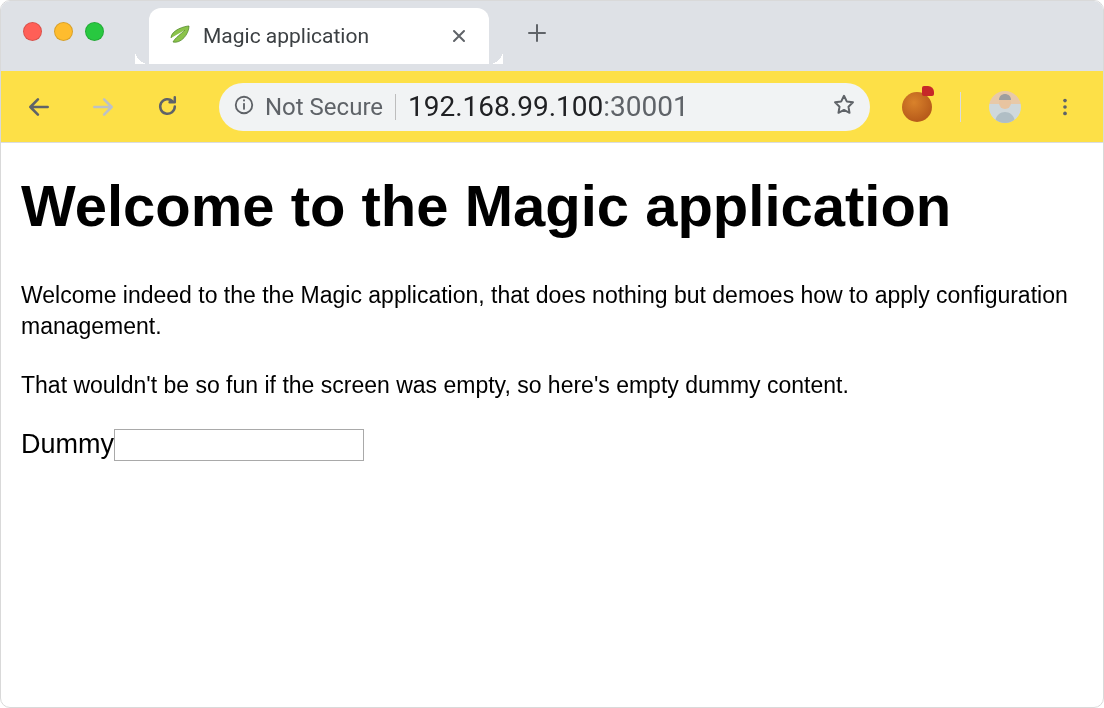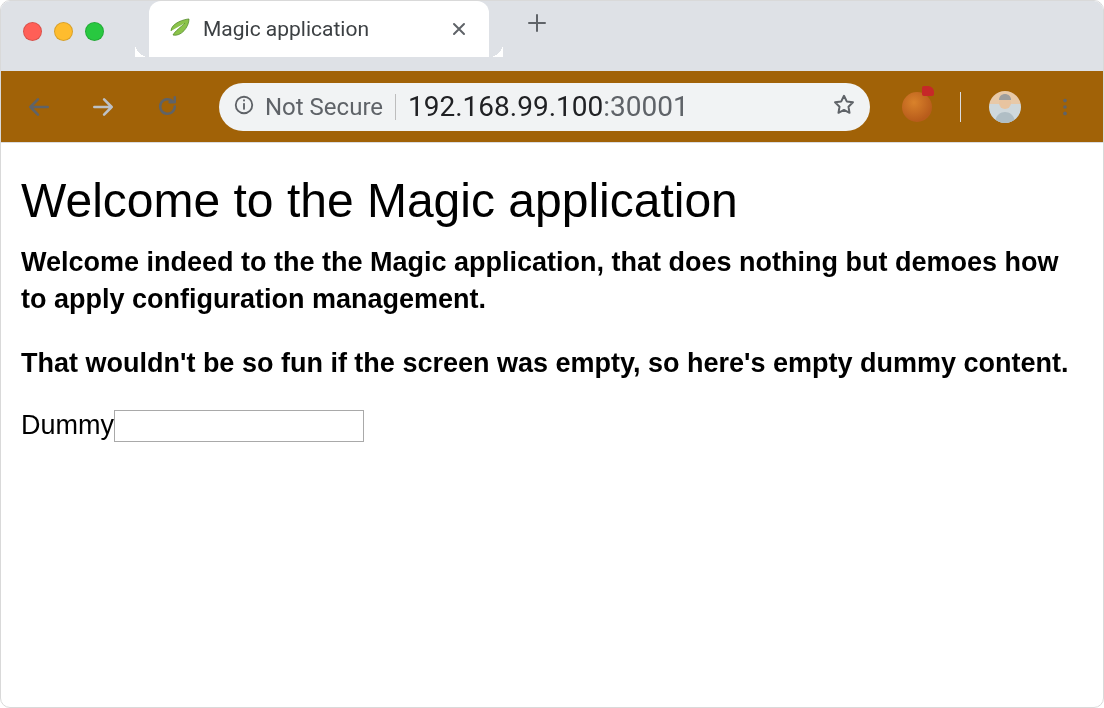--- a/index.html
+++ b/index.html
@@ -43,21 +43,21 @@
       width: 19px;
       height: 19px;
       border-radius: 50%;
       border: 1px solid rgba(0,0,0,0.15);
     }
     .tl-close { background: #ff5f57; }
     .tl-min   { background: #febc2e; }
     .tl-max   { background: #28c840; }
     .tabs {
       display: flex;
-      align-items: flex-start;
+      align-items: center;
       margin-left: 45px;
       height: 70px;
     }
     .tab {
       display: flex;
       align-items: center;
       height: 56px;
       background: #fff;
       border-top-left-radius: 12px;
       border-top-right-radius: 12px;
@@ -117,21 +117,21 @@
       color: #5f6368;
       font-size: 28px;
       margin-left: 26px;
       margin-bottom: 6px;
       cursor: pointer;
       border-radius: 50%;
     }
     
     .toolbar {
       height: 72px;
-      background: #a16207;
+      background: #fde047;
       border-bottom: 1px solid #dadce0;
       display: flex;
       align-items: center;
       padding: 0 18px;
       gap: 24px;
     }
     .icon-btn {
       width: 40px;
       height: 40px;
       display: flex;
@@ -216,30 +216,29 @@
       overflow: hidden;
     }
     
     .content {
       flex: 1;
       padding: 30px 20px 20px 20px;
       overflow: auto;
       font-family: Helvetica, Arial, sans-serif;
     }
     .content h1 {
-      font-size: 48px;
-      font-weight: normal;
-      margin-bottom: 16px;
+      font-size: 58px;
+      font-weight: bold;
+      margin-bottom: 40px;
       line-height: 1.15;
     }
     .content p {
-      font-size: 27px;
+      font-size: 23px;
       line-height: 1.35;
       margin-bottom: 28px;
-      font-weight: bold;
     }
     .form-row {
       font-size: 27px;
       display: flex;
       align-items: center;
       gap: 0;
     }
     .form-row input[type="text"] {
       width: 250px;
       height: 32px;

